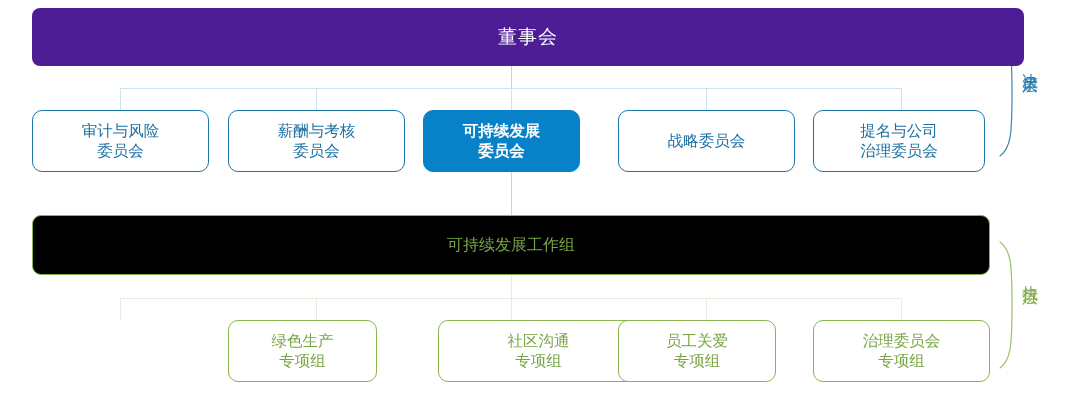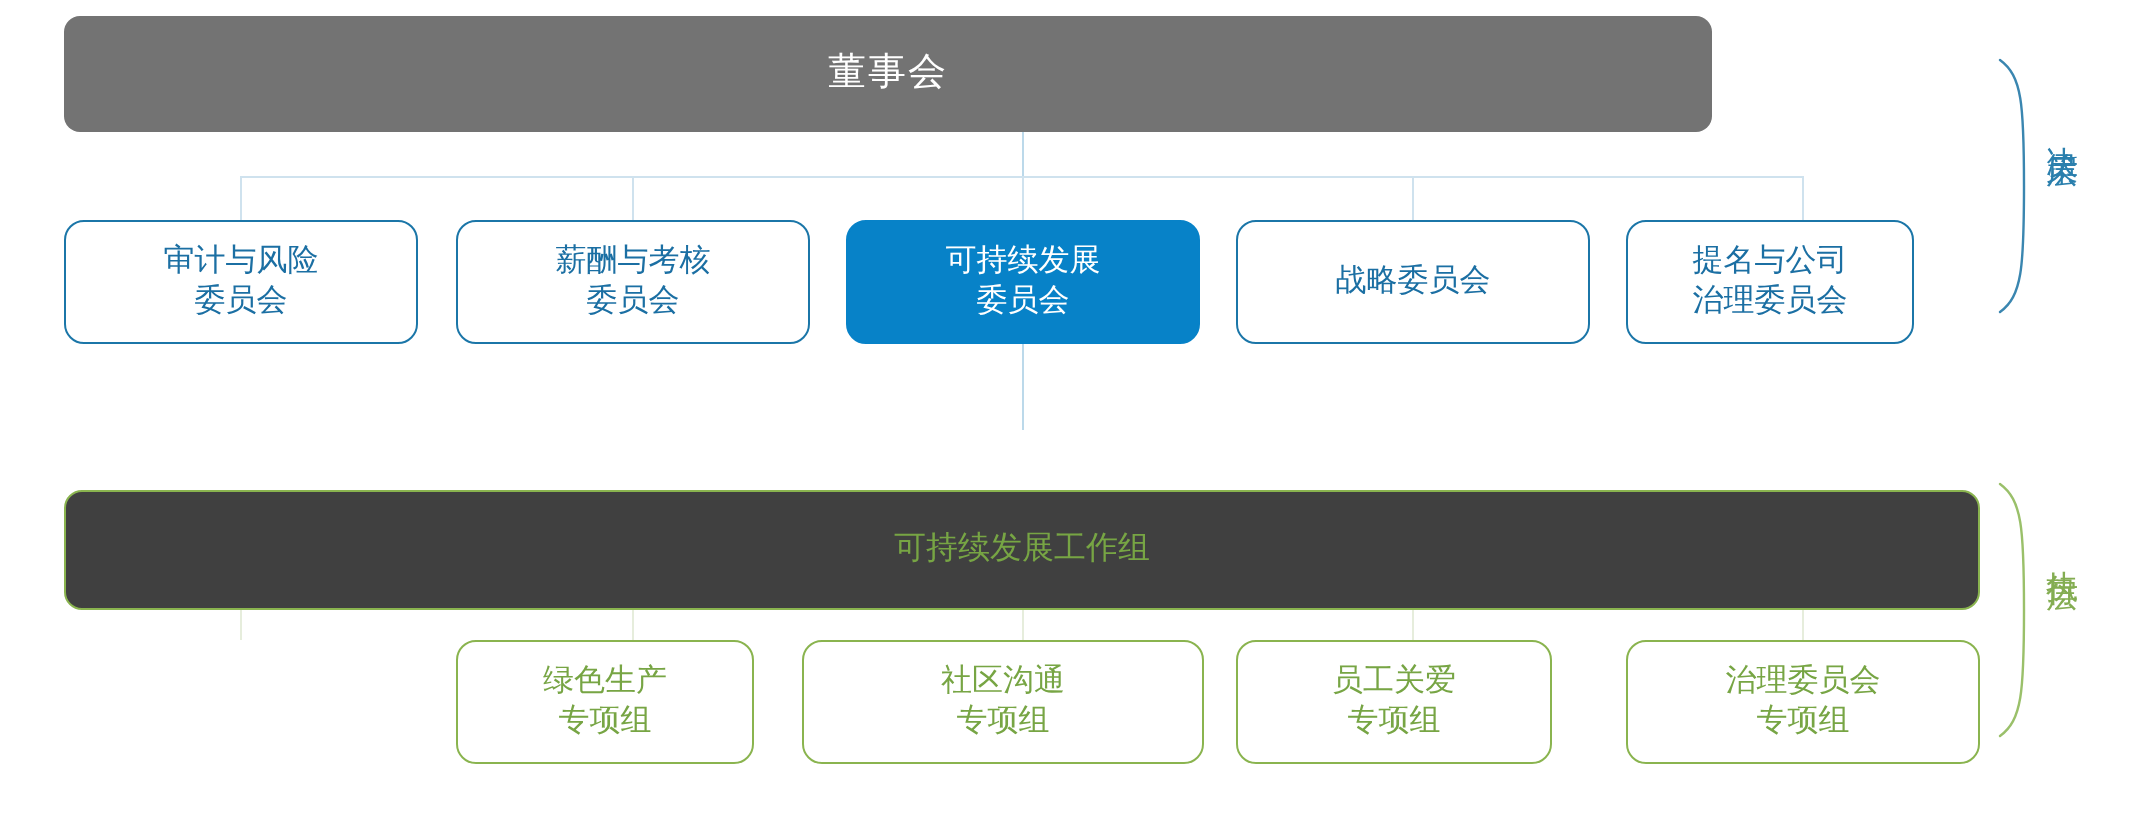--- a/index.html
+++ b/index.html
@@ -28,23 +28,23 @@
     text-align: center;
     line-height: 1.30;
     white-space: pre-line;
     z-index: 3;
   }
 
   
   .node-board {
     left: 32px;
     top: 8px;
-    width: 824px;
+    width: 992px;
     height: 58px;
-    background: #737373;
+    background: #4c1d95;
     border-radius: 8px;
     color: #ffffff;
     font-size: 19px;
     letter-spacing: 1px;
   }
 
   
   .node-committee {
     top: 110px;
     height: 62px;
@@ -59,26 +59,25 @@
     border-color: #0782c8;
     color: #ffffff;
   }
 
   
   .node-workgroup {
     left: 32px;
     top: 215px;
     width: 958px;
     height: 60px;
-    background: #404040;
+    background: #000000;
     border: 1px solid #8ab44f;
     border-radius: 9px;
     color: #77a544;
     font-size: 16px;
-    margin-top: 30px;
   }
 
   
   .node-team {
     top: 320px;
     height: 62px;
     background: #ffffff;
     border: 1px solid #8ab44f;
     border-radius: 10px;
     color: #77a544;
@@ -142,35 +141,35 @@
   <div class="conn conn-v conn-green" style="left:901px; top:298px; height:22px;"></div>
 
   <div class="node node-board">董事会</div>
 
   <div class="node node-committee" style="left:32px; width:177px;">审计与风险
 委员会</div>
 
   <div class="node node-committee" style="left:228px; width:177px;">薪酬与考核
 委员会</div>
 
-  <div class="node node-committee is-highlight" style="left:423px; width:177px;">可持续发展
+  <div class="node node-committee is-highlight" style="left:423px; width:157px;font-weight:bold;">可持续发展
 委员会</div>
 
   <div class="node node-committee" style="left:618px; width:177px;">战略委员会</div>
 
-  <div class="node node-committee" style="left:813px; width:144px;">提名与公司
+  <div class="node node-committee" style="left:813px; width:172px;">提名与公司
 治理委员会</div>
 
   <div class="node node-workgroup">可持续发展工作组</div>
 
 
   <div class="node node-team" style="left:228px; width:149px;">绿色生产
 专项组</div>
 
-  <div class="node node-team" style="left:401px; width:201px;">社区沟通
+  <div class="node node-team" style="left:438px; width:201px;">社区沟通
 专项组</div>
 
   <div class="node node-team" style="left:618px; width:158px;">员工关爱
 专项组</div>
 
   <div class="node node-team" style="left:813px; width:177px;">治理委员会
 专项组</div>
 
   <div class="bracket" style="left:998px; top:28px;">
     <svg width="22" height="130" viewBox="0 0 22 130" fill="none">

